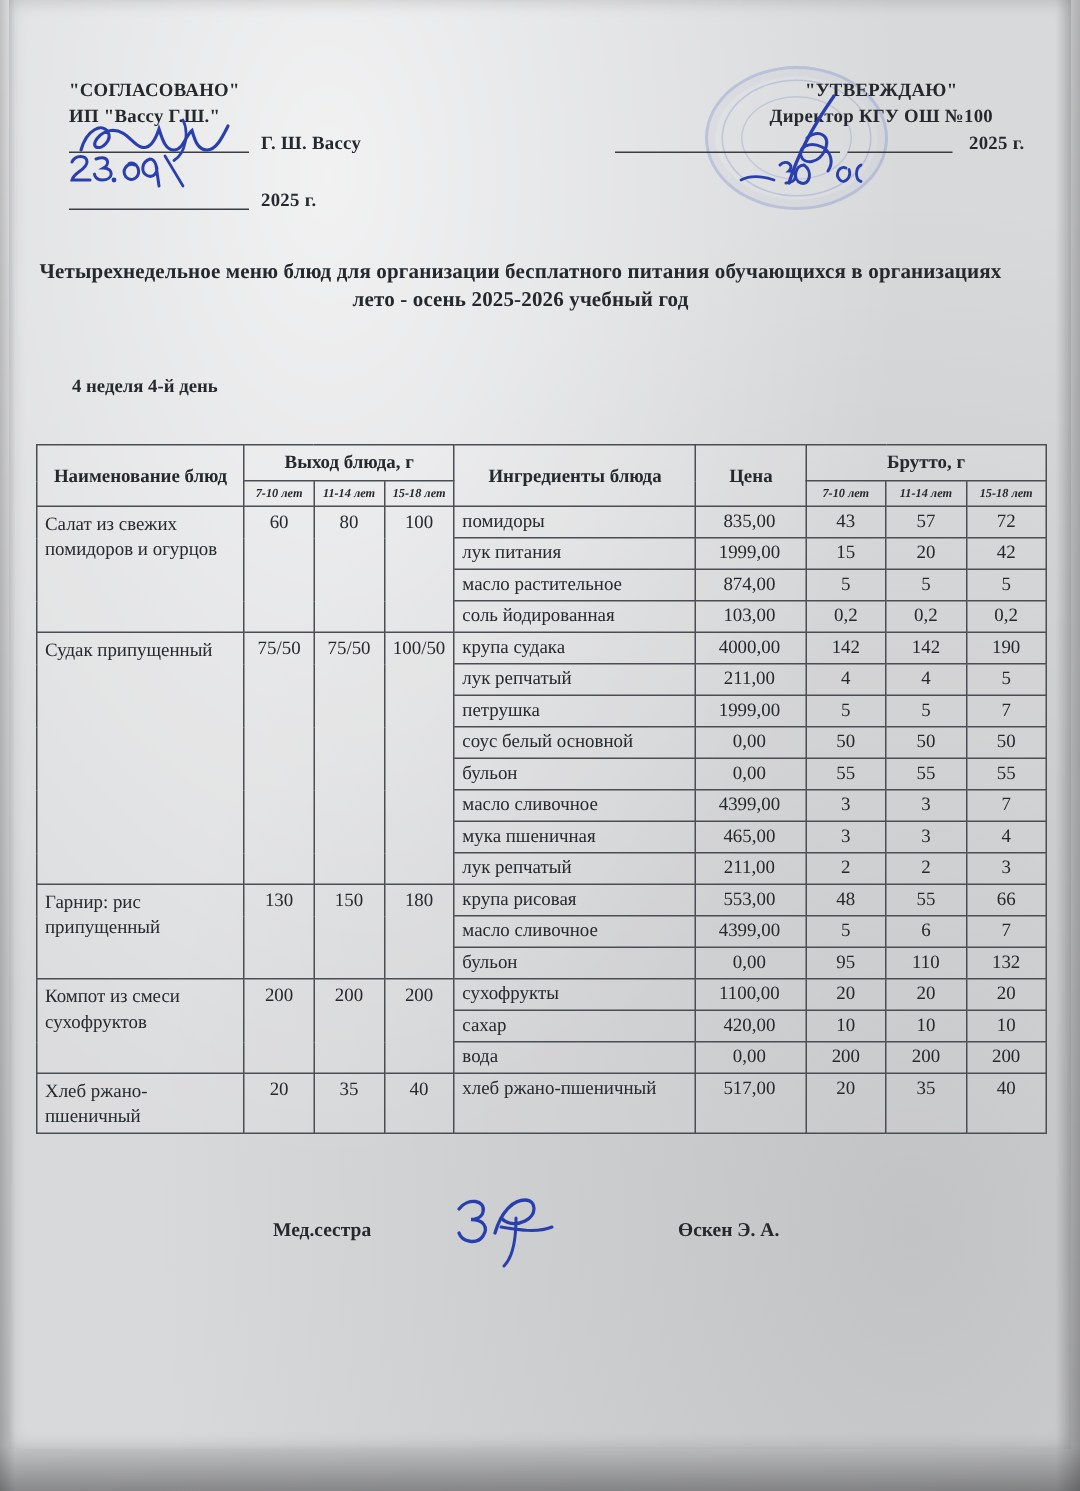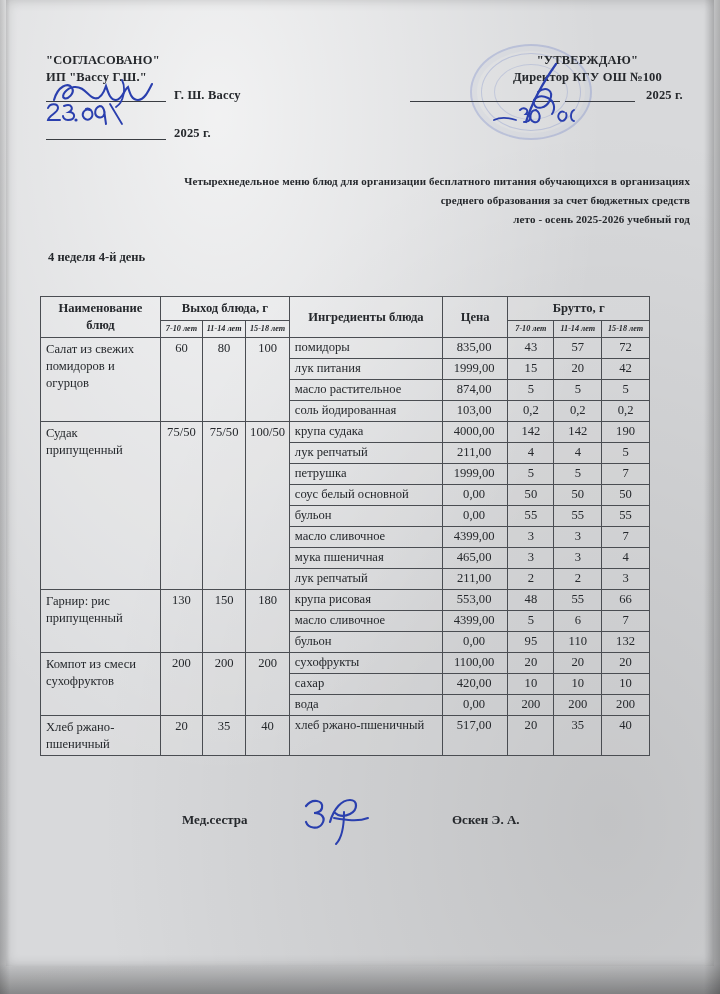--- a/index.html
+++ b/index.html
@@ -127,47 +127,47 @@
     content: "";
     position: absolute;
     left: 22px; top: 18px; right: 22px; bottom: 18px;
     border-radius: 50%;
     border: 1px solid rgba(70,95,190,0.30);
   }
 
   
   .doc-title {
     position: absolute;
-    left: 36px;
+    left: 20px;
     top: 172px;
     width: 654px;
-    text-align: right;
-    font-size: 11px;
+    text-align: center;
+    font-size: 14px;
     font-weight: bold;
     line-height: 19px;
     letter-spacing: 0.1px;
   }
   .doc-title .l1 { display: block; }
   .doc-title .l2 { display: block; }
   .doc-title .l3 { display: block; }
 
   .week-day {
     position: absolute;
     left: 48px;
     top: 250px;
     font-size: 12.5px;
     font-weight: bold;
   }
 
   
   .menu-table {
     position: absolute;
-    left: 40px;
+    left: 24px;
     top: 296px;
-    width: 610px;
+    width: 674px;
     border-collapse: collapse;
     font-size: 12.6px;
     background: rgba(255,255,255,0.10);
   }
   .menu-table th, .menu-table td {
     border: 1px solid #4a4d52;
     padding: 0;
     vertical-align: top;
   }
   .menu-table th {
@@ -287,21 +287,20 @@
   <svg class="hand" style="left:490px; top:104px; width:130px; height:24px;" viewBox="0 0 130 24">
     <path d="M4,16 C12,12 20,14 26,16" fill="none" stroke="#2a3fae" stroke-width="1.8" stroke-linecap="round"></path>
     <path d="M30,6 C34,2 40,6 36,10 C42,10 42,18 34,18" fill="none" stroke="#2a3fae" stroke-width="2" stroke-linecap="round"></path>
     <path d="M46,6 C40,6 38,16 44,18 C50,20 52,10 46,6" fill="none" stroke="#2a3fae" stroke-width="2" stroke-linecap="round"></path>
     <path d="M74,8 C70,6 66,12 70,16 C73,19 78,14 76,9" fill="none" stroke="#2a3fae" stroke-width="1.9" stroke-linecap="round"></path>
     <path d="M84,6 C80,8 80,16 84,17" fill="none" stroke="#2a3fae" stroke-width="1.9" stroke-linecap="round"></path>
   </svg>
 
   <div class="doc-title">
     <span class="l1">Четырехнедельное меню блюд для организации бесплатного питания обучающихся в организациях</span>
-    <span class="l2">среднего образования за счет бюджетных средств</span>
     <span class="l3">лето - осень 2025-2026 учебный год</span>
   </div>
 
   <div class="week-day">4 неделя 4-й день</div>
 
   <table class="menu-table">
     <colgroup>
       <col class="c-name">
         <col class="c-p1">
         <col class="c-p2">

